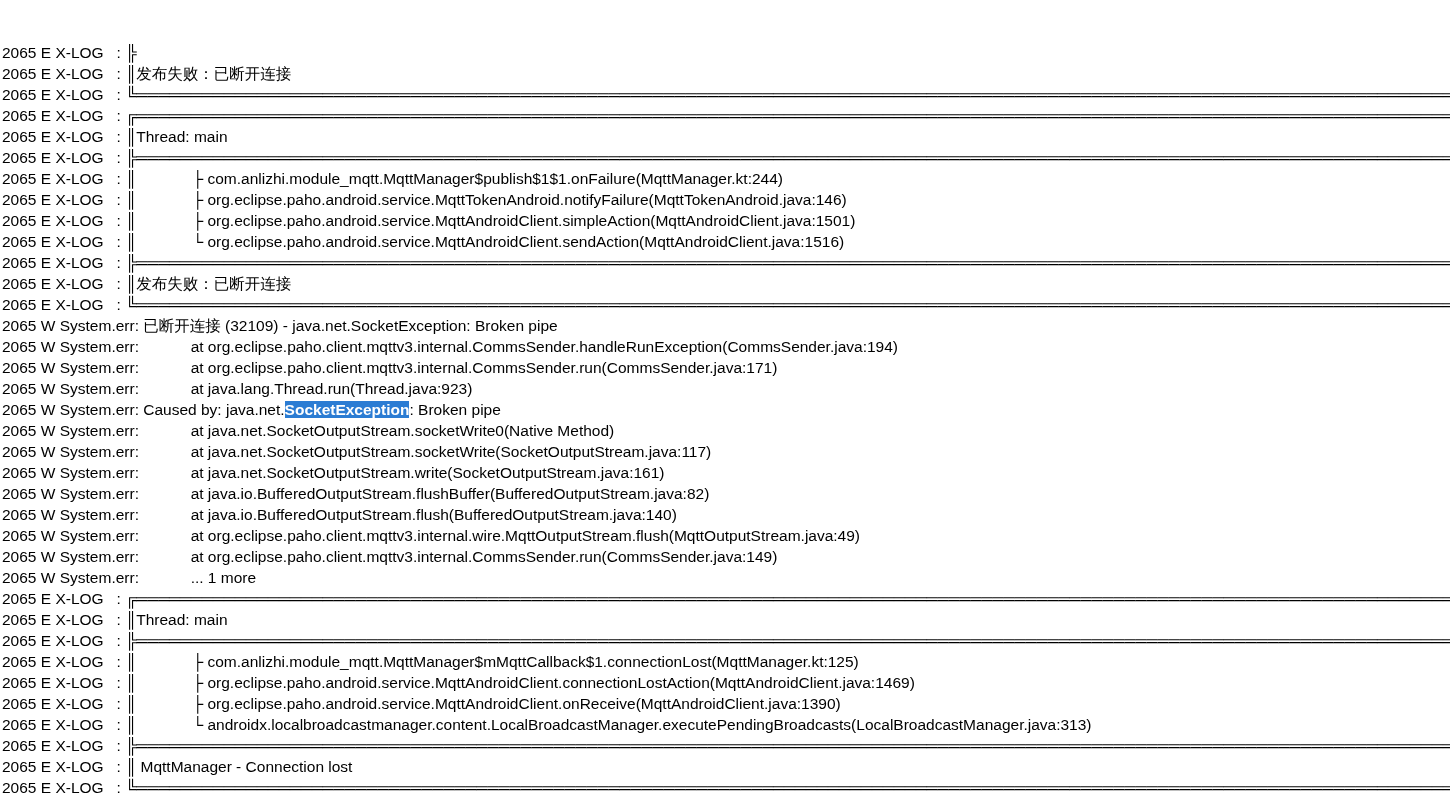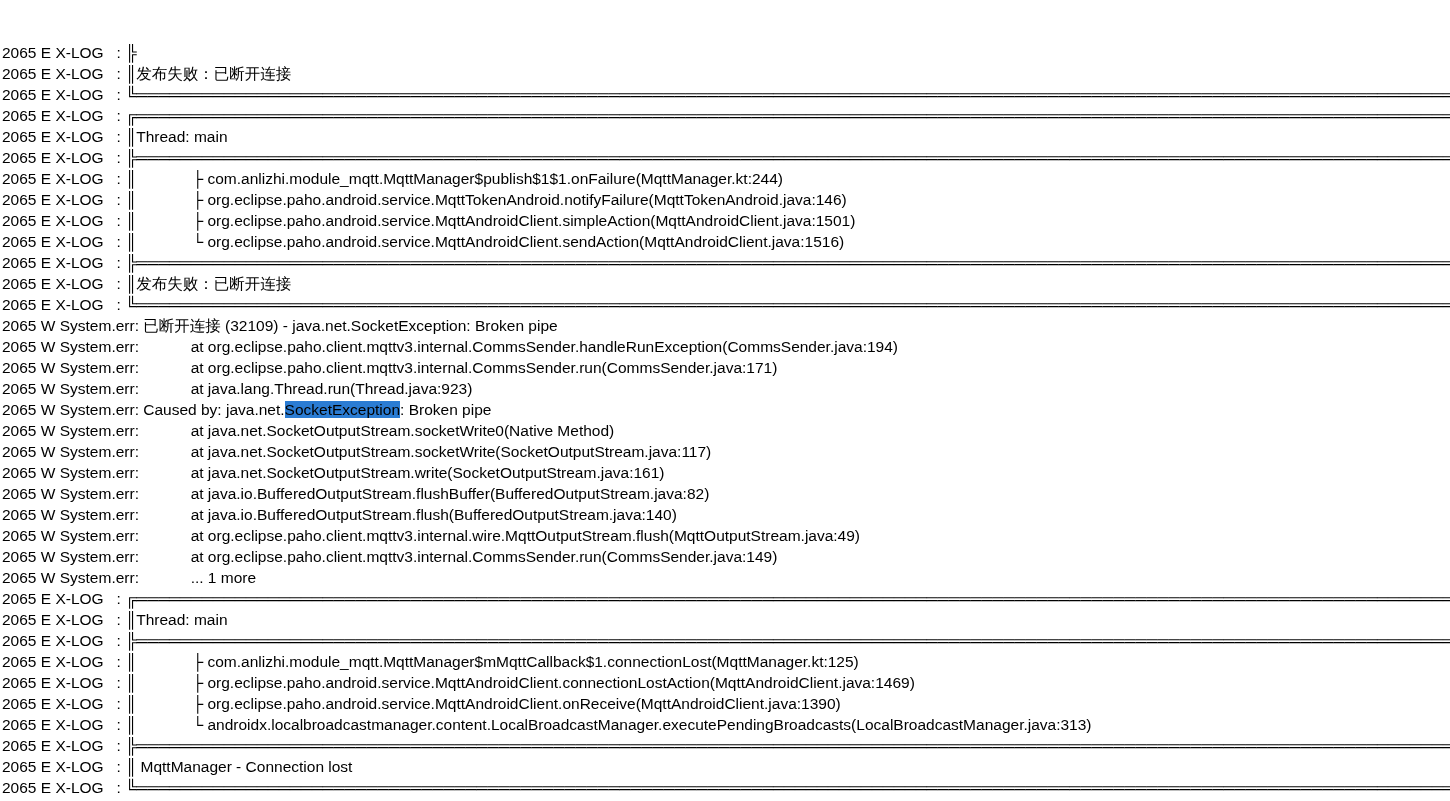--- a/index.html
+++ b/index.html
@@ -14,21 +14,22 @@
     overflow-x: auto;
   }
   .log {
     padding: 0 2px 6px 2px;
   }
   .line {
     display: block;
   }
   .sel {
     background: #2b7cd3;
-    color: #000000;
+    color: #ffffff;
+    font-weight: bold;
   }
 </style>
 </head>
 <body>
 <div class="log" id="log"><span class="line">2065 E X-LOG   : ╠</span><span class="line">2065 E X-LOG   : ║发布失败：已断开连接</span><span class="line">2065 E X-LOG   : ╚═══════════════════════════════════════════════════════════════════════════════════════════════════════════════════════════════════════════════════════════════════════════════════</span><span class="line">2065 E X-LOG   : ╔═══════════════════════════════════════════════════════════════════════════════════════════════════════════════════════════════════════════════════════════════════════════════════</span><span class="line">2065 E X-LOG   : ║Thread: main</span><span class="line">2065 E X-LOG   : ╠═══════════════════════════════════════════════════════════════════════════════════════════════════════════════════════════════════════════════════════════════════════════════════</span><span class="line">2065 E X-LOG   : ║             ├ com.anlizhi.module_mqtt.MqttManager$publish$1$1.onFailure(MqttManager.kt:244)</span><span class="line">2065 E X-LOG   : ║             ├ org.eclipse.paho.android.service.MqttTokenAndroid.notifyFailure(MqttTokenAndroid.java:146)</span><span class="line">2065 E X-LOG   : ║             ├ org.eclipse.paho.android.service.MqttAndroidClient.simpleAction(MqttAndroidClient.java:1501)</span><span class="line">2065 E X-LOG   : ║             └ org.eclipse.paho.android.service.MqttAndroidClient.sendAction(MqttAndroidClient.java:1516)</span><span class="line">2065 E X-LOG   : ╠═══════════════════════════════════════════════════════════════════════════════════════════════════════════════════════════════════════════════════════════════════════════════════</span><span class="line">2065 E X-LOG   : ║发布失败：已断开连接</span><span class="line">2065 E X-LOG   : ╚═══════════════════════════════════════════════════════════════════════════════════════════════════════════════════════════════════════════════════════════════════════════════════</span><span class="line">2065 W System.err: 已断开连接 (32109) - java.net.SocketException: Broken pipe</span><span class="line">2065 W System.err:            at org.eclipse.paho.client.mqttv3.internal.CommsSender.handleRunException(CommsSender.java:194)</span><span class="line">2065 W System.err:            at org.eclipse.paho.client.mqttv3.internal.CommsSender.run(CommsSender.java:171)</span><span class="line">2065 W System.err:            at java.lang.Thread.run(Thread.java:923)</span><span class="line">2065 W System.err: Caused by: java.net.<span class="sel">SocketException</span>: Broken pipe</span><span class="line">2065 W System.err:            at java.net.SocketOutputStream.socketWrite0(Native Method)</span><span class="line">2065 W System.err:            at java.net.SocketOutputStream.socketWrite(SocketOutputStream.java:117)</span><span class="line">2065 W System.err:            at java.net.SocketOutputStream.write(SocketOutputStream.java:161)</span><span class="line">2065 W System.err:            at java.io.BufferedOutputStream.flushBuffer(BufferedOutputStream.java:82)</span><span class="line">2065 W System.err:            at java.io.BufferedOutputStream.flush(BufferedOutputStream.java:140)</span><span class="line">2065 W System.err:            at org.eclipse.paho.client.mqttv3.internal.wire.MqttOutputStream.flush(MqttOutputStream.java:49)</span><span class="line">2065 W System.err:            at org.eclipse.paho.client.mqttv3.internal.CommsSender.run(CommsSender.java:149)</span><span class="line">2065 W System.err:            ... 1 more</span><span class="line">2065 E X-LOG   : ╔═══════════════════════════════════════════════════════════════════════════════════════════════════════════════════════════════════════════════════════════════════════════════════</span><span class="line">2065 E X-LOG   : ║Thread: main</span><span class="line">2065 E X-LOG   : ╠═══════════════════════════════════════════════════════════════════════════════════════════════════════════════════════════════════════════════════════════════════════════════════</span><span class="line">2065 E X-LOG   : ║             ├ com.anlizhi.module_mqtt.MqttManager$mMqttCallback$1.connectionLost(MqttManager.kt:125)</span><span class="line">2065 E X-LOG   : ║             ├ org.eclipse.paho.android.service.MqttAndroidClient.connectionLostAction(MqttAndroidClient.java:1469)</span><span class="line">2065 E X-LOG   : ║             ├ org.eclipse.paho.android.service.MqttAndroidClient.onReceive(MqttAndroidClient.java:1390)</span><span class="line">2065 E X-LOG   : ║             └ androidx.localbroadcastmanager.content.LocalBroadcastManager.executePendingBroadcasts(LocalBroadcastManager.java:313)</span><span class="line">2065 E X-LOG   : ╠═══════════════════════════════════════════════════════════════════════════════════════════════════════════════════════════════════════════════════════════════════════════════════</span><span class="line">2065 E X-LOG   : ║ MqttManager - Connection lost</span><span class="line">2065 E X-LOG   : ╚═══════════════════════════════════════════════════════════════════════════════════════════════════════════════════════════════════════════════════════════════════════════════════</span><span class="line"> 246 E hwc-drm-two: ValidateDisplay,line=1620 init_success_=0 skip.</span></div>
 
 
 
 
 

